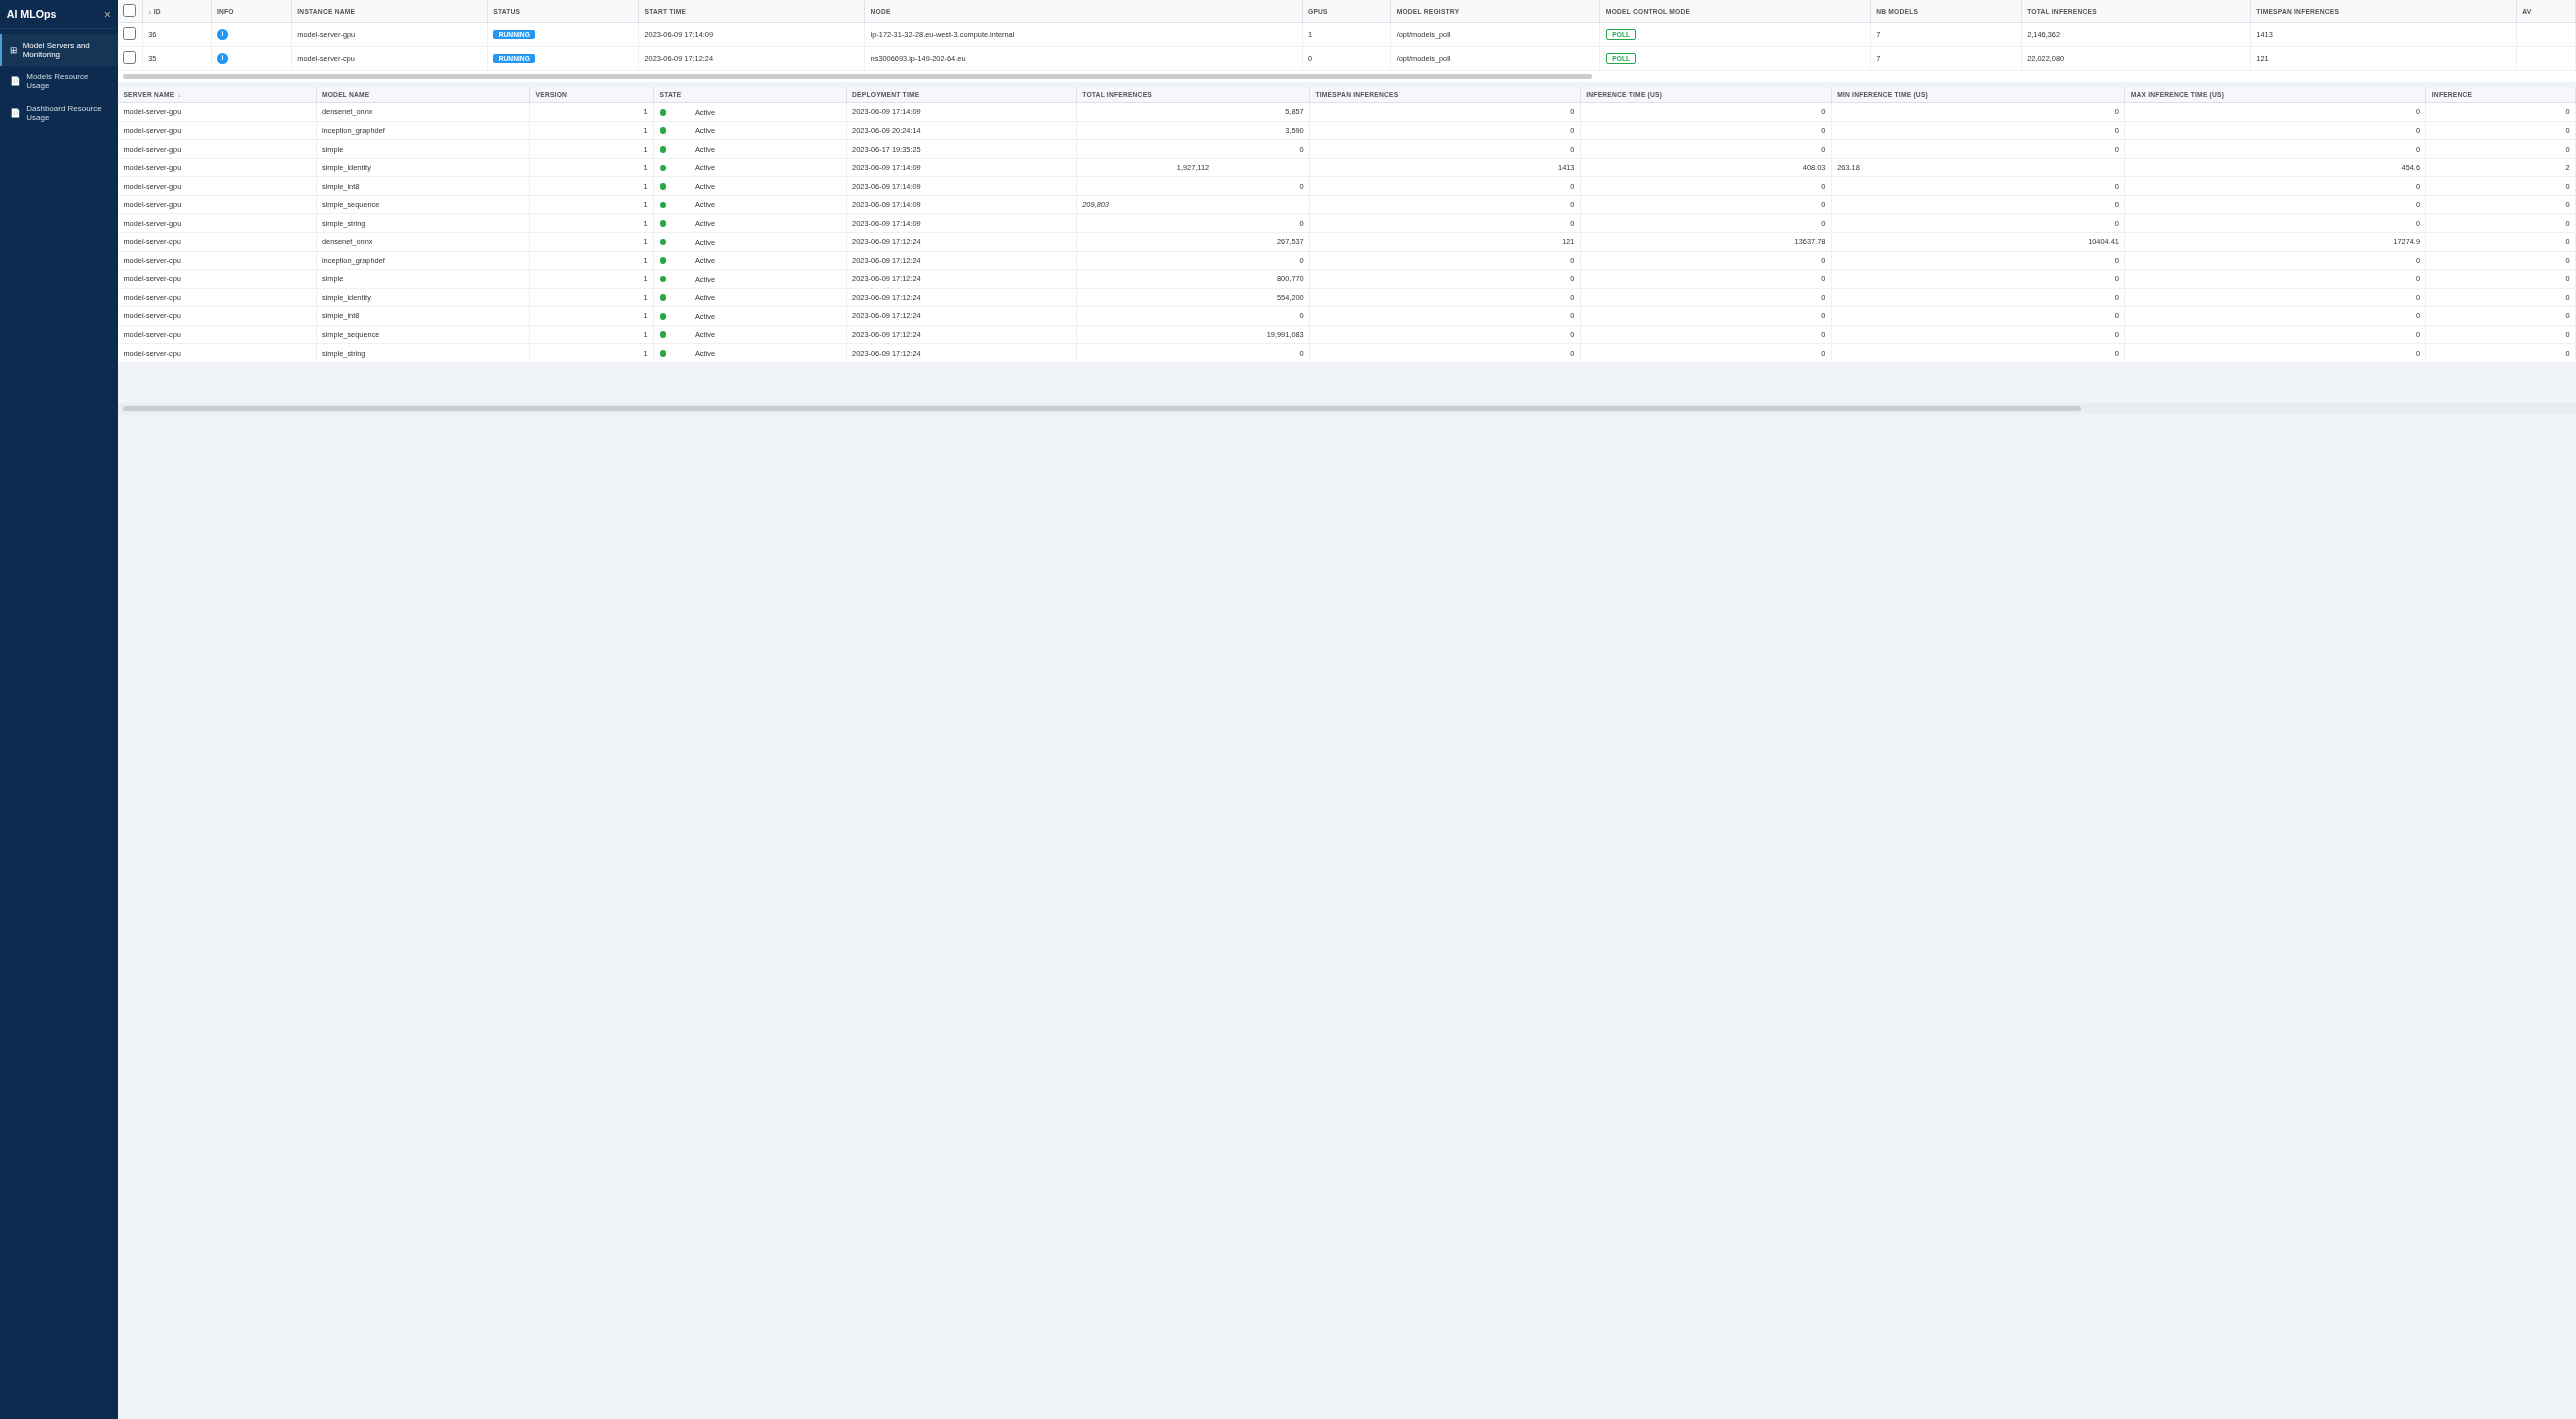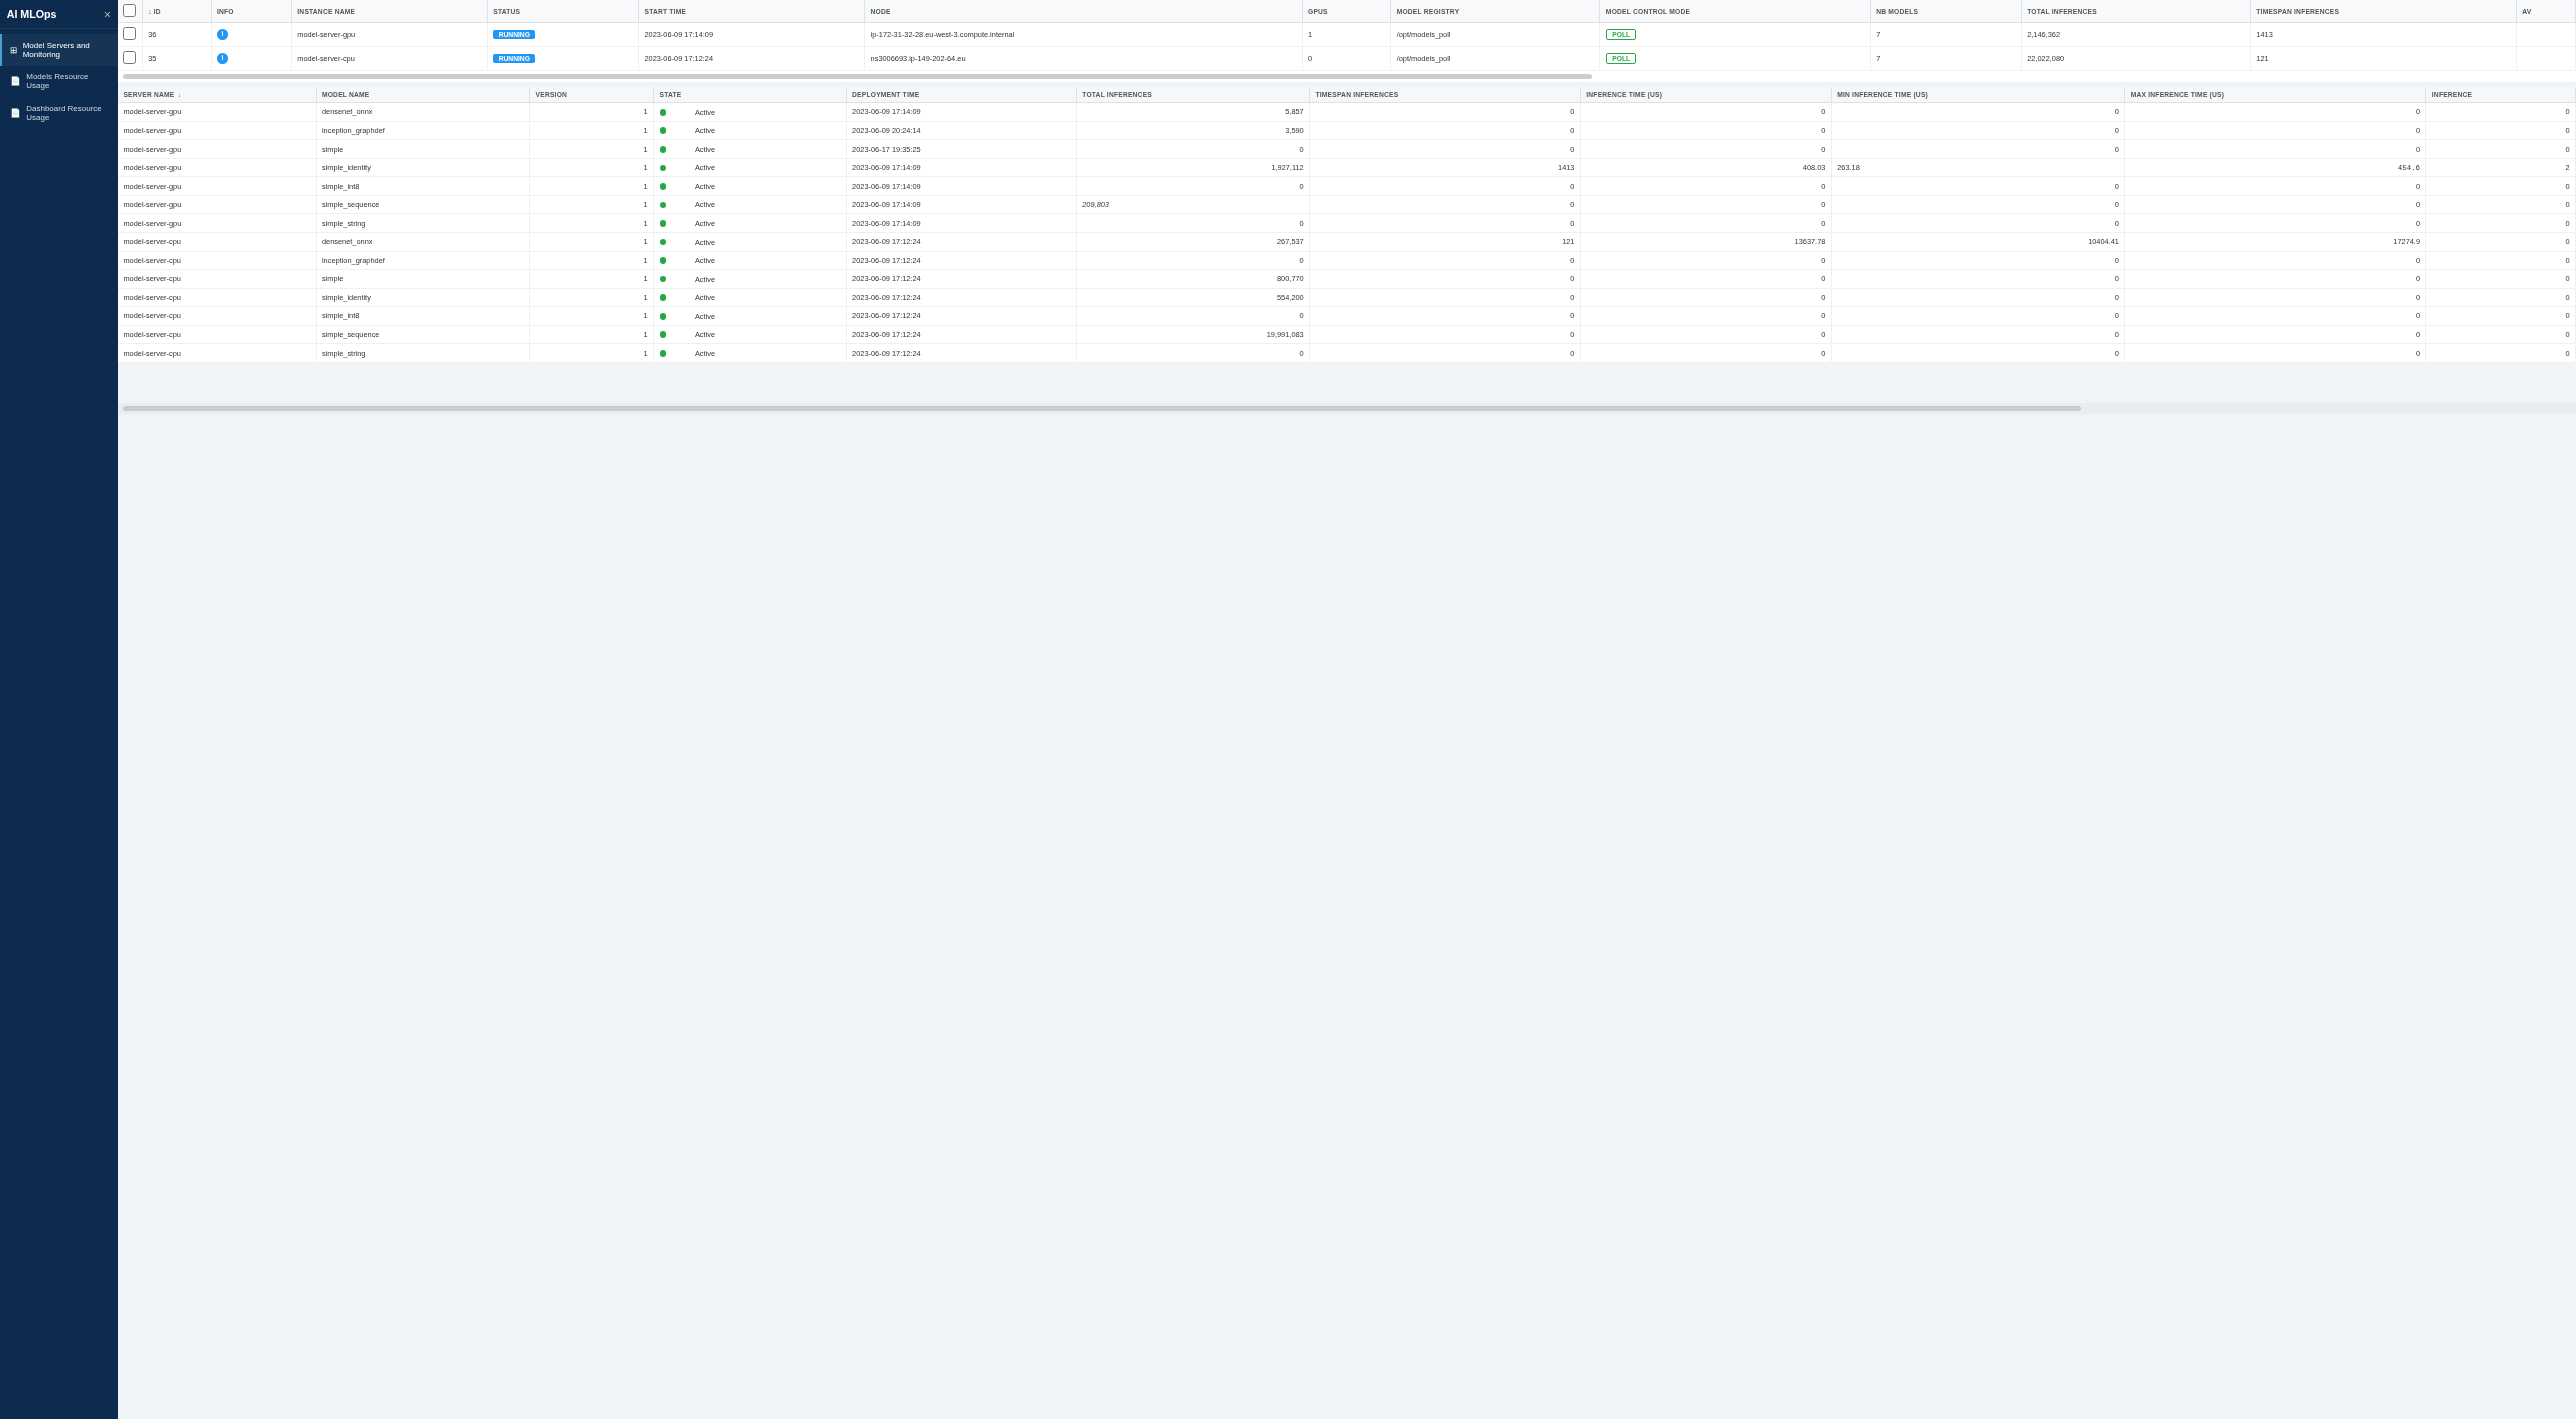--- a/index.html
+++ b/index.html
@@ -319,25 +319,25 @@
     <td style="text-align:right;">0</td>
     <td style="text-align:right;">0</td>
     <td style="text-align:right;">0</td>
   </tr>
             <tr>
     <td>model-server-gpu</td>
     <td>simple_identity</td>
     <td style="text-align:right;">1</td>
     <td><span class="state-dot"></span><span class="state-text">Active</span></td>
     <td>2023-06-09 17:14:09</td>
-    <td style="text-align:right;">1,927,112</td>
+    <td style="text-align:center;">1,927,112</td>
     <td style="text-align:right;">1413</td>
     <td style="text-align:right;">408.03</td>
     <td style="text-align:left;">263.18</td>
-    <td style="text-align:right;font-family:Liberation Mono, monospace;">454.6</td>
+    <td style="text-align:right;">454.6</td>
     <td style="text-align:right;">2</td>
   </tr>
             <tr>
     <td>model-server-gpu</td>
     <td>simple_int8</td>
     <td style="text-align:right;">1</td>
     <td><span class="state-dot"></span><span class="state-text">Active</span></td>
     <td>2023-06-09 17:14:09</td>
     <td style="text-align:right;">0</td>
     <td style="text-align:right;">0</td>

